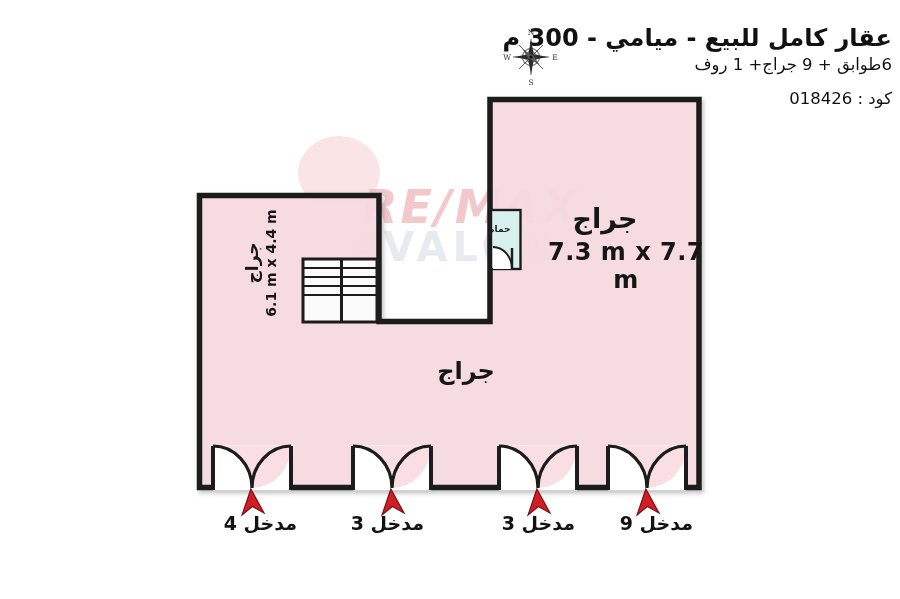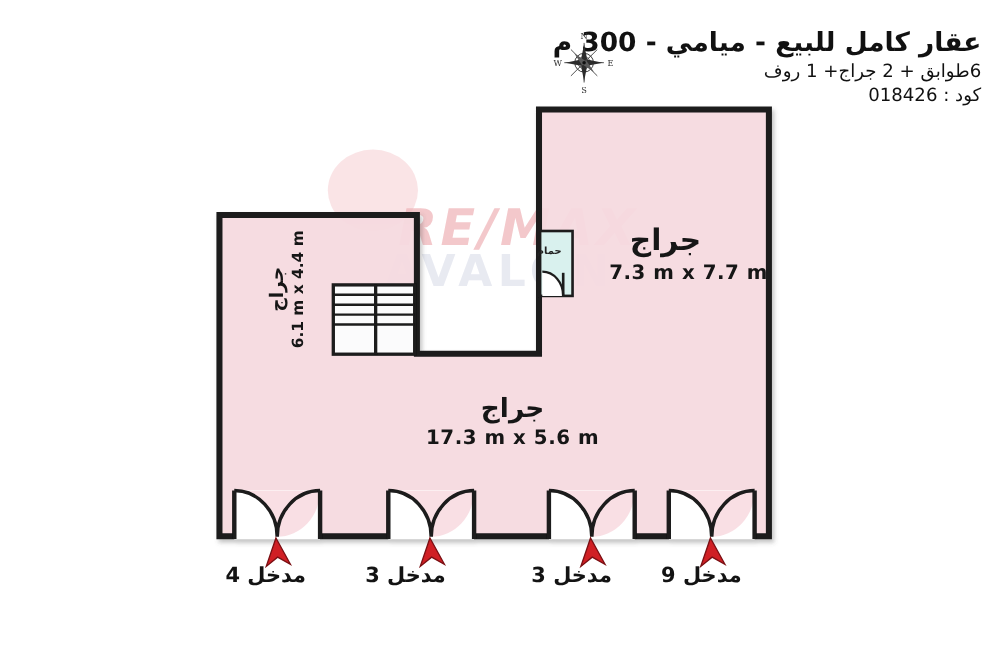--- a/index.html
+++ b/index.html
@@ -9,54 +9,54 @@
     font-family:"DejaVu Sans", sans-serif;
     -webkit-font-smoothing:antialiased;
   }
   .abs{position:absolute;}
   
   .header-block{
     right:8px;top:24px;direction:rtl;text-align:right;color:#111;
   }
   .header-title{font-size:24px;font-weight:bold;line-height:1.2;}
   .header-subtitle{font-size:16.5px;margin-top:2px;line-height:1.25;}
-  .header-code{font-size:16.5px;margin-top:2px;line-height:1.25;}
+  .header-code{font-size:16.5px;margin-top:14px;line-height:1.25;}
   
   .wm1{
     left:362px;top:180px;font-size:46px;font-weight:bold;font-style:italic;
     letter-spacing:3px;color:#efb6ba;opacity:.75;z-index:1;
   }
   .wm2{
     left:350px;top:224px;font-size:40px;font-weight:bold;
     letter-spacing:5px;color:#e7e9f1;opacity:.95;z-index:1;
   }
   .wm-balloon{
     left:298px;top:136px;width:82px;height:74px;border-radius:50%;
     background:#f3c4c8;opacity:.45;z-index:1;
   }
   
   .room-label{position:absolute;z-index:3;text-align:center;color:#161616;}
   .room-name{font-weight:bold;}
   .room-dims{font-weight:bold;}
   .lbl-garage-top .room-name{font-size:27px;line-height:1.1;}
-  .lbl-garage-top .room-dims{font-size:18px;margin-top:4px;letter-spacing:.5px;padding-left:42px;}
+  .lbl-garage-top .room-dims{font-size:24px;margin-top:4px;letter-spacing:.5px;padding-left:42px;}
   .lbl-garage-bottom .room-name{font-size:24px;line-height:1.1;}
   .lbl-garage-bottom .room-dims{font-size:18px;margin-top:4px;letter-spacing:.5px;}
   .lbl-garage-left{
     left:202px;top:238px;width:132px;height:50px;
     transform:rotate(-90deg);transform-origin:center;
   }
   .lbl-garage-left .room-name{font-size:17px;line-height:1.1;}
   .lbl-garage-left .room-dims{font-size:14px;margin-top:1px;}
   .lbl-bathroom{
     left:488px;top:224px;width:34px;font-size:9px;font-weight:bold;z-index:3;
     text-align:left;color:#222;
   }
   .entrance-label{
-    position:absolute;z-index:3;width:92px;top:512px;text-align:left;
+    position:absolute;z-index:3;width:92px;top:512px;text-align:right;
     font-size:19px;font-weight:bold;direction:rtl;color:#131313;
   }
   #plan-svg{left:0;top:0;z-index:2;}
   #compass{left:503px;top:26px;z-index:4;}
 </style>
 </head>
 <body>
 
 <div class="abs wm-balloon"></div>
 <div class="abs wm1">RE/MAX</div>
@@ -145,37 +145,36 @@
   <g font-size="7.5" font-family="DejaVu Serif, serif" fill="#333" text-anchor="middle">
     <text x="28" y="9">N</text>
     <text x="52" y="34">E</text>
     <text x="28" y="58.5">S</text>
     <text x="4" y="34">W</text>
   </g>
 </svg>
 
 <div class="abs header-block">
   <div class="header-title">عقار كامل للبيع - ميامي - 300 م</div>
-  <div class="header-subtitle">6طوابق + 2 جراج+ 1 روف</div>
+  <div class="header-subtitle">6طوابق + 9 جراج+ 1 روف</div>
   <div class="header-code">كود : 018426</div>
 </div>
 
 <div class="room-label lbl-garage-top" style="left:494px;top:204px;width:222px;">
   <div class="room-name">جراج</div>
   <div class="room-dims">7.3 m x 7.7 m</div>
 </div>
 
 <div class="room-label lbl-garage-left">
   <div class="room-name">جراج</div>
   <div class="room-dims">6.1 m x 4.4 m</div>
 </div>
 
 <div class="room-label lbl-garage-bottom" style="left:346px;top:358px;width:240px;">
   <div class="room-name">جراج</div>
-  <div class="room-dims">17.3 m x 5.6 m</div>
 </div>
 
 <div class="abs lbl-bathroom">حمام</div>
 
 <div class="entrance-label" style="left:601px;">مدخل 9</div>
 <div class="entrance-label" style="left:483px;">مدخل 3</div>
 <div class="entrance-label" style="left:332px;">مدخل 3</div>
 <div class="entrance-label" style="left:205px;">مدخل 4</div>
 
 </body></html>

